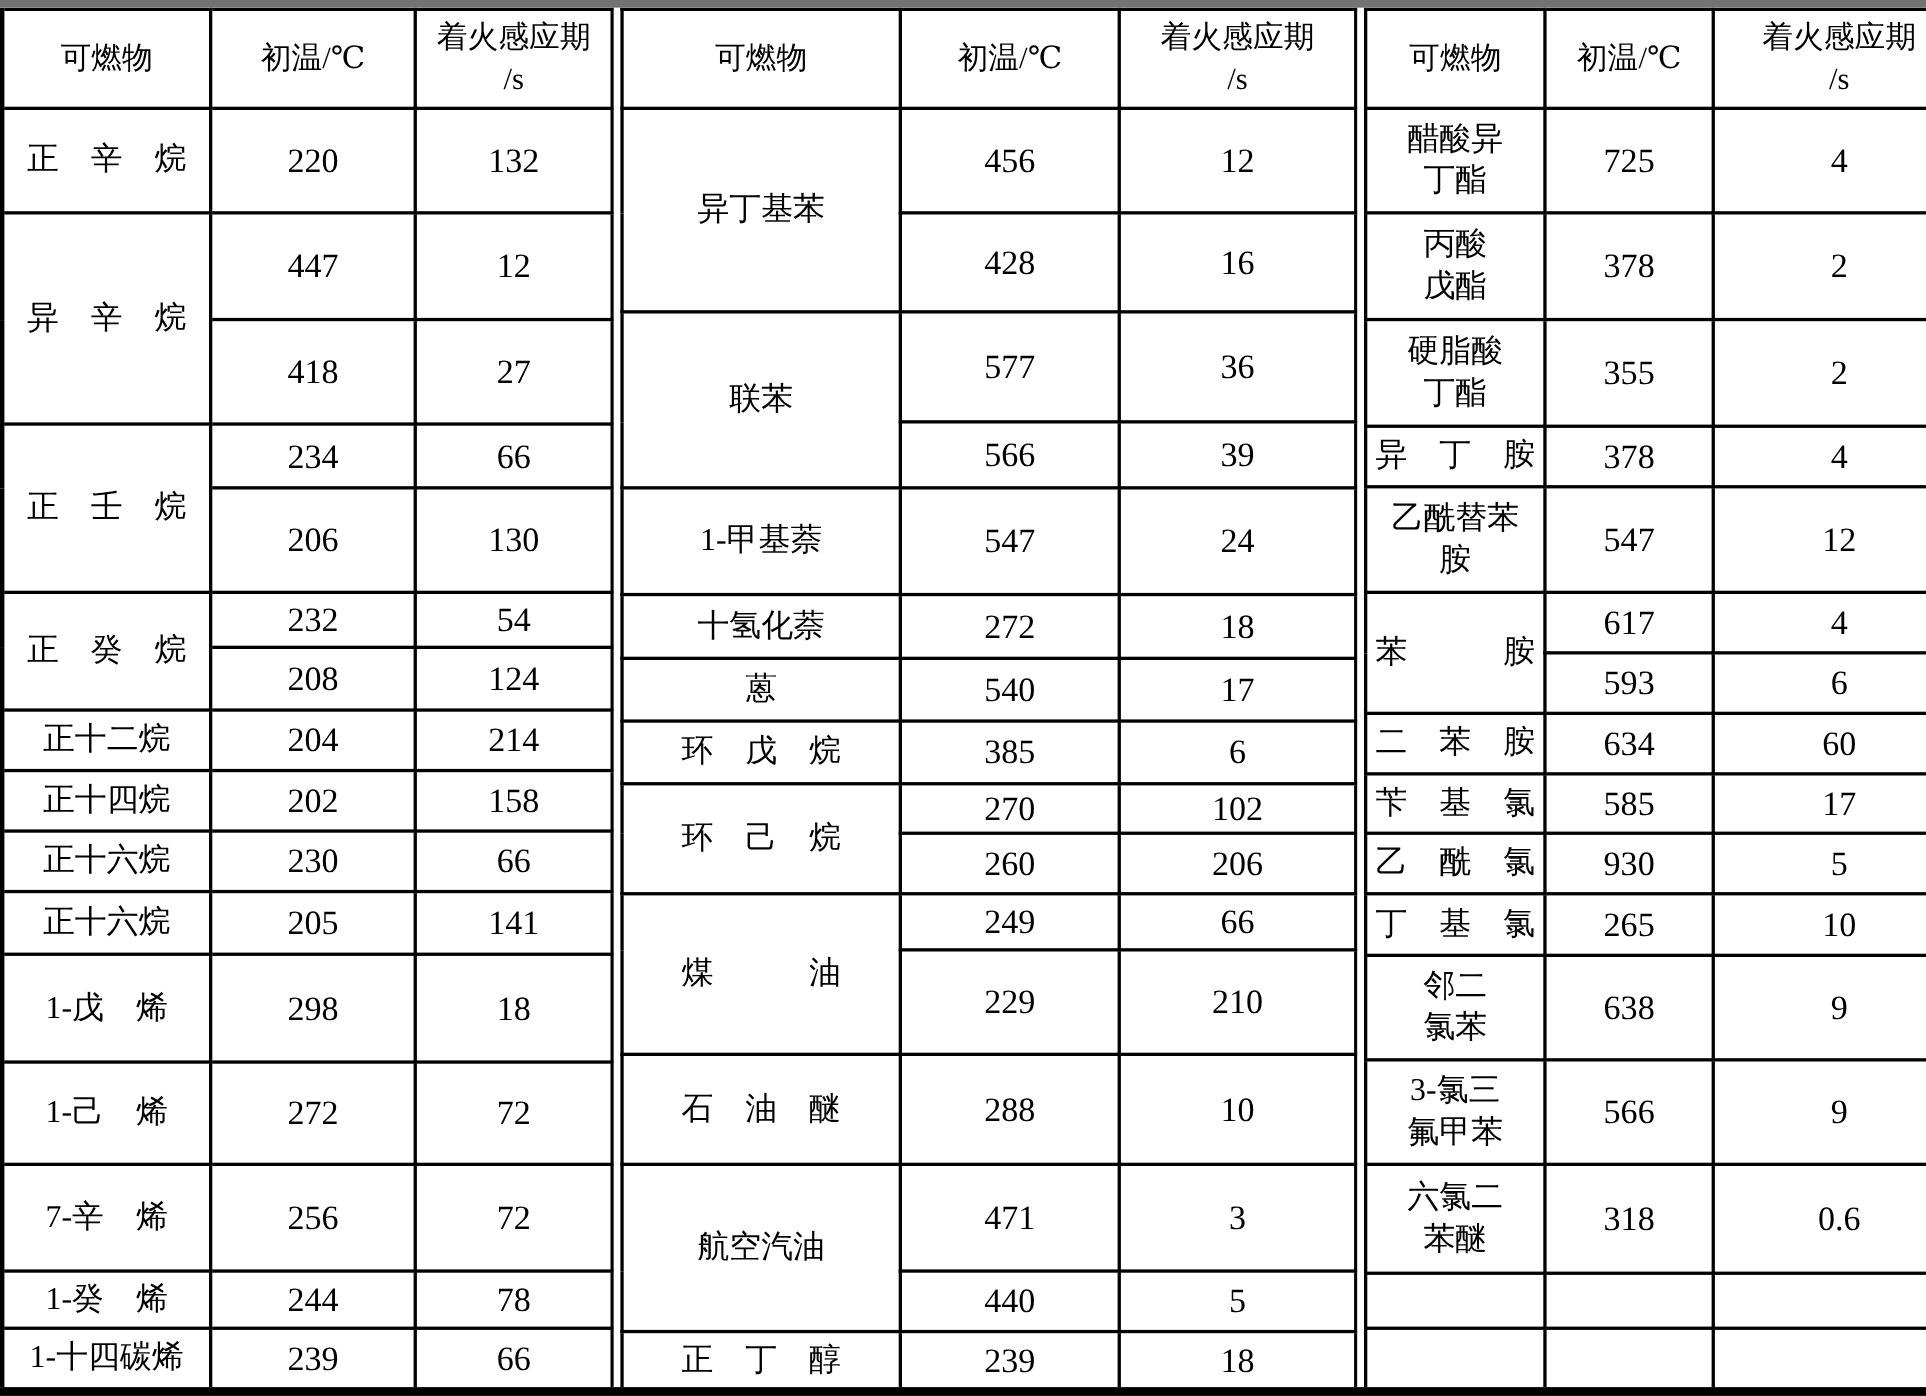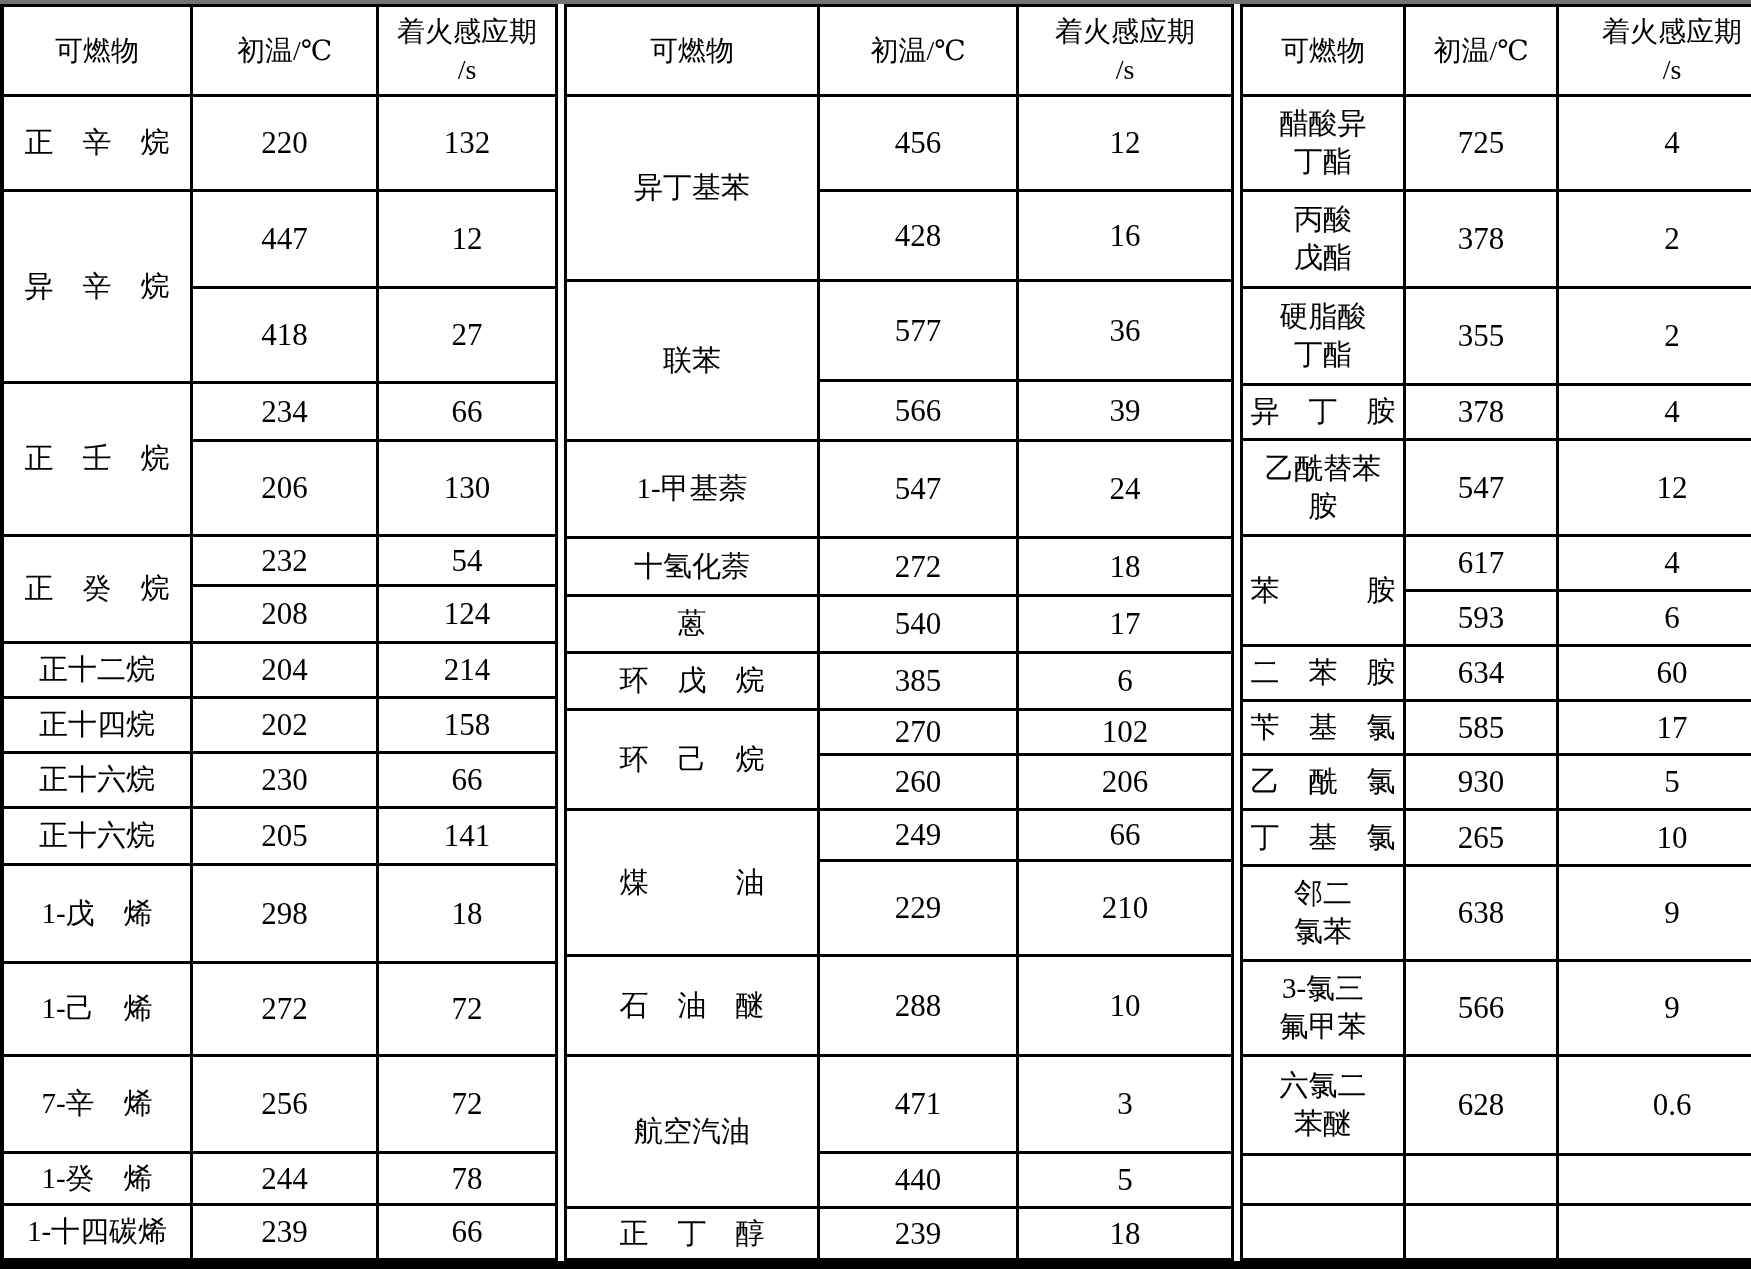--- a/index.html
+++ b/index.html
@@ -5,21 +5,21 @@
   html, body {
     margin: 0;
     padding: 0;
     background: #ffffff;
   }
   #page {
     width: 1751px;
     height: 1269px;
     box-sizing: border-box;
     background: #ffffff;
-    border-top: 4px solid #737373;
+    border-top: 7px solid #737373;
     border-bottom: 8px solid #000;
     display: flex;
     align-items: stretch;
     overflow: hidden;
     font-family: "Liberation Serif", "DejaVu Serif", serif;
     color: #000;
   }
   table.grp {
     border-collapse: collapse;
     table-layout: fixed;
@@ -310,21 +310,21 @@
         </tr>
         <tr style="height: 95px;">
           <td class="name">3-氯三
 氟甲苯</td>
           <td class="num">566</td>
           <td class="num">9</td>
         </tr>
         <tr style="height: 99px;">
           <td class="name">六氯二
 苯醚</td>
-          <td class="num">628</td>
+          <td class="num">318</td>
           <td class="num">0.6</td>
         </tr>
         <tr style="height: 50px;">
           <td class="name"></td>
           <td class="num"></td>
           <td class="num"></td>
         </tr>
         <tr style="height: 55px;">
           <td class="name"></td>
           <td class="num"></td>

